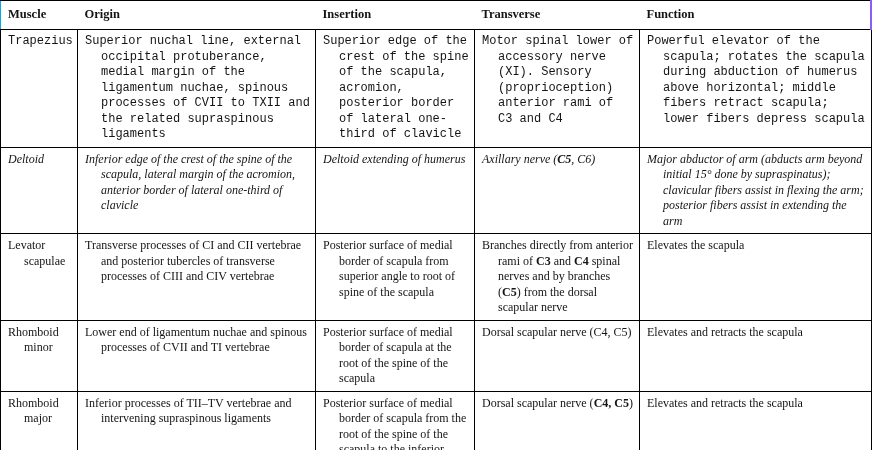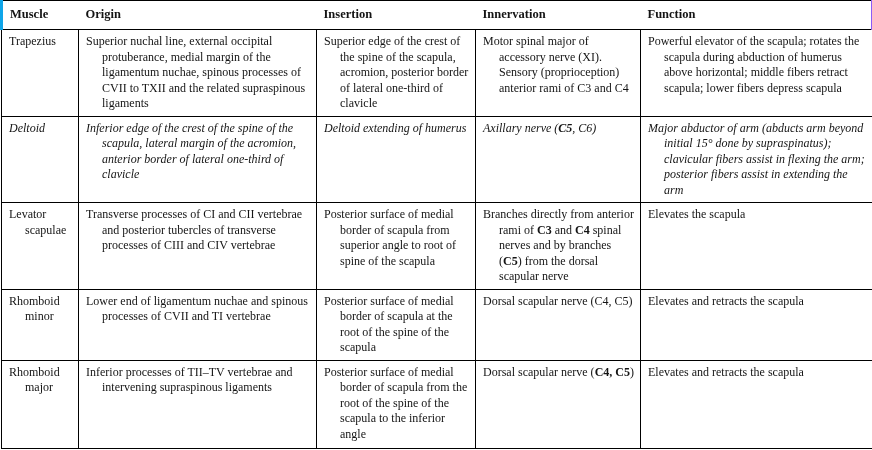--- a/index.html
+++ b/index.html
@@ -35,30 +35,30 @@
     border-bottom: 1px solid #000;
     border-left: none;
     border-right: none;
     text-align: left;
     vertical-align: middle;
     font-weight: bold;
     font-size: 12.5px;
     padding: 5px 6px 5px 7px;
     height: 18px;
   }
-  thead th:first-child { border-left: 3px solid #0ea5e9; }
+  thead th:first-child { border-left: 1px solid #0ea5e9; }
   thead th:last-child  { border-right: 4px solid #8b5cf6; }
 
   tbody td {
     border: 1px solid #000;
     vertical-align: top;
     padding: 4px 5px 4px 7px;
     overflow: hidden;
   }
-  tbody tr.r1 { height: 84px; }
+  tbody tr.r1 { height: 84px; font-family: Liberation Mono, monospace; }
   tbody tr.r2 { height: 86px; font-style: italic; }
   tbody tr.r3 { height: 84px; padding-left: 20px; }
   tbody tr.r4 { height: 70px; padding-left: 7px; }
   tbody tr.r5 { height: 88px; }
 
   
   .hang {
     padding-left: 16px;
     text-indent: -16px;
   }
@@ -74,37 +74,37 @@
         <col class="c-origin">
         <col class="c-insertion">
         <col class="c-innervation">
         <col class="c-function">
     </colgroup>
     <thead>
       <tr>
         <th>Muscle</th>
         <th>Origin</th>
         <th>Insertion</th>
-        <th>Innervation</th>
+        <th>Transverse</th>
         <th>Function</th>
       </tr>
     </thead>
     <tbody>
       <tr class="r1">
         <td>
             <div class="hang">Trapezius</div>
           </td>
         <td>
             <div class="hang">Superior nuchal line, external occipital protuberance, medial margin of the ligamentum nuchae, spinous processes of CVII to TXII and the related supraspinous ligaments</div>
           </td>
         <td>
             <div class="hang">Superior edge of the crest of the spine of the scapula, acromion, posterior border of lateral one-third of clavicle</div>
           </td>
         <td>
-            <div class="hang"><span>Motor spinal major of accessory nerve (XI). Sensory (proprioception) anterior rami of C3 and C4</span></div>
+            <div class="hang"><span>Motor spinal lower of accessory nerve (XI). Sensory (proprioception) anterior rami of C3 and C4</span></div>
           </td>
         <td>
             <div class="hang">Powerful elevator of the scapula; rotates the scapula during abduction of humerus above horizontal; middle fibers retract scapula; lower fibers depress scapula</div>
           </td>
       </tr>
       <tr class="r2">
         <td>
             <div class="hang">Deltoid</div>
           </td>
         <td>

